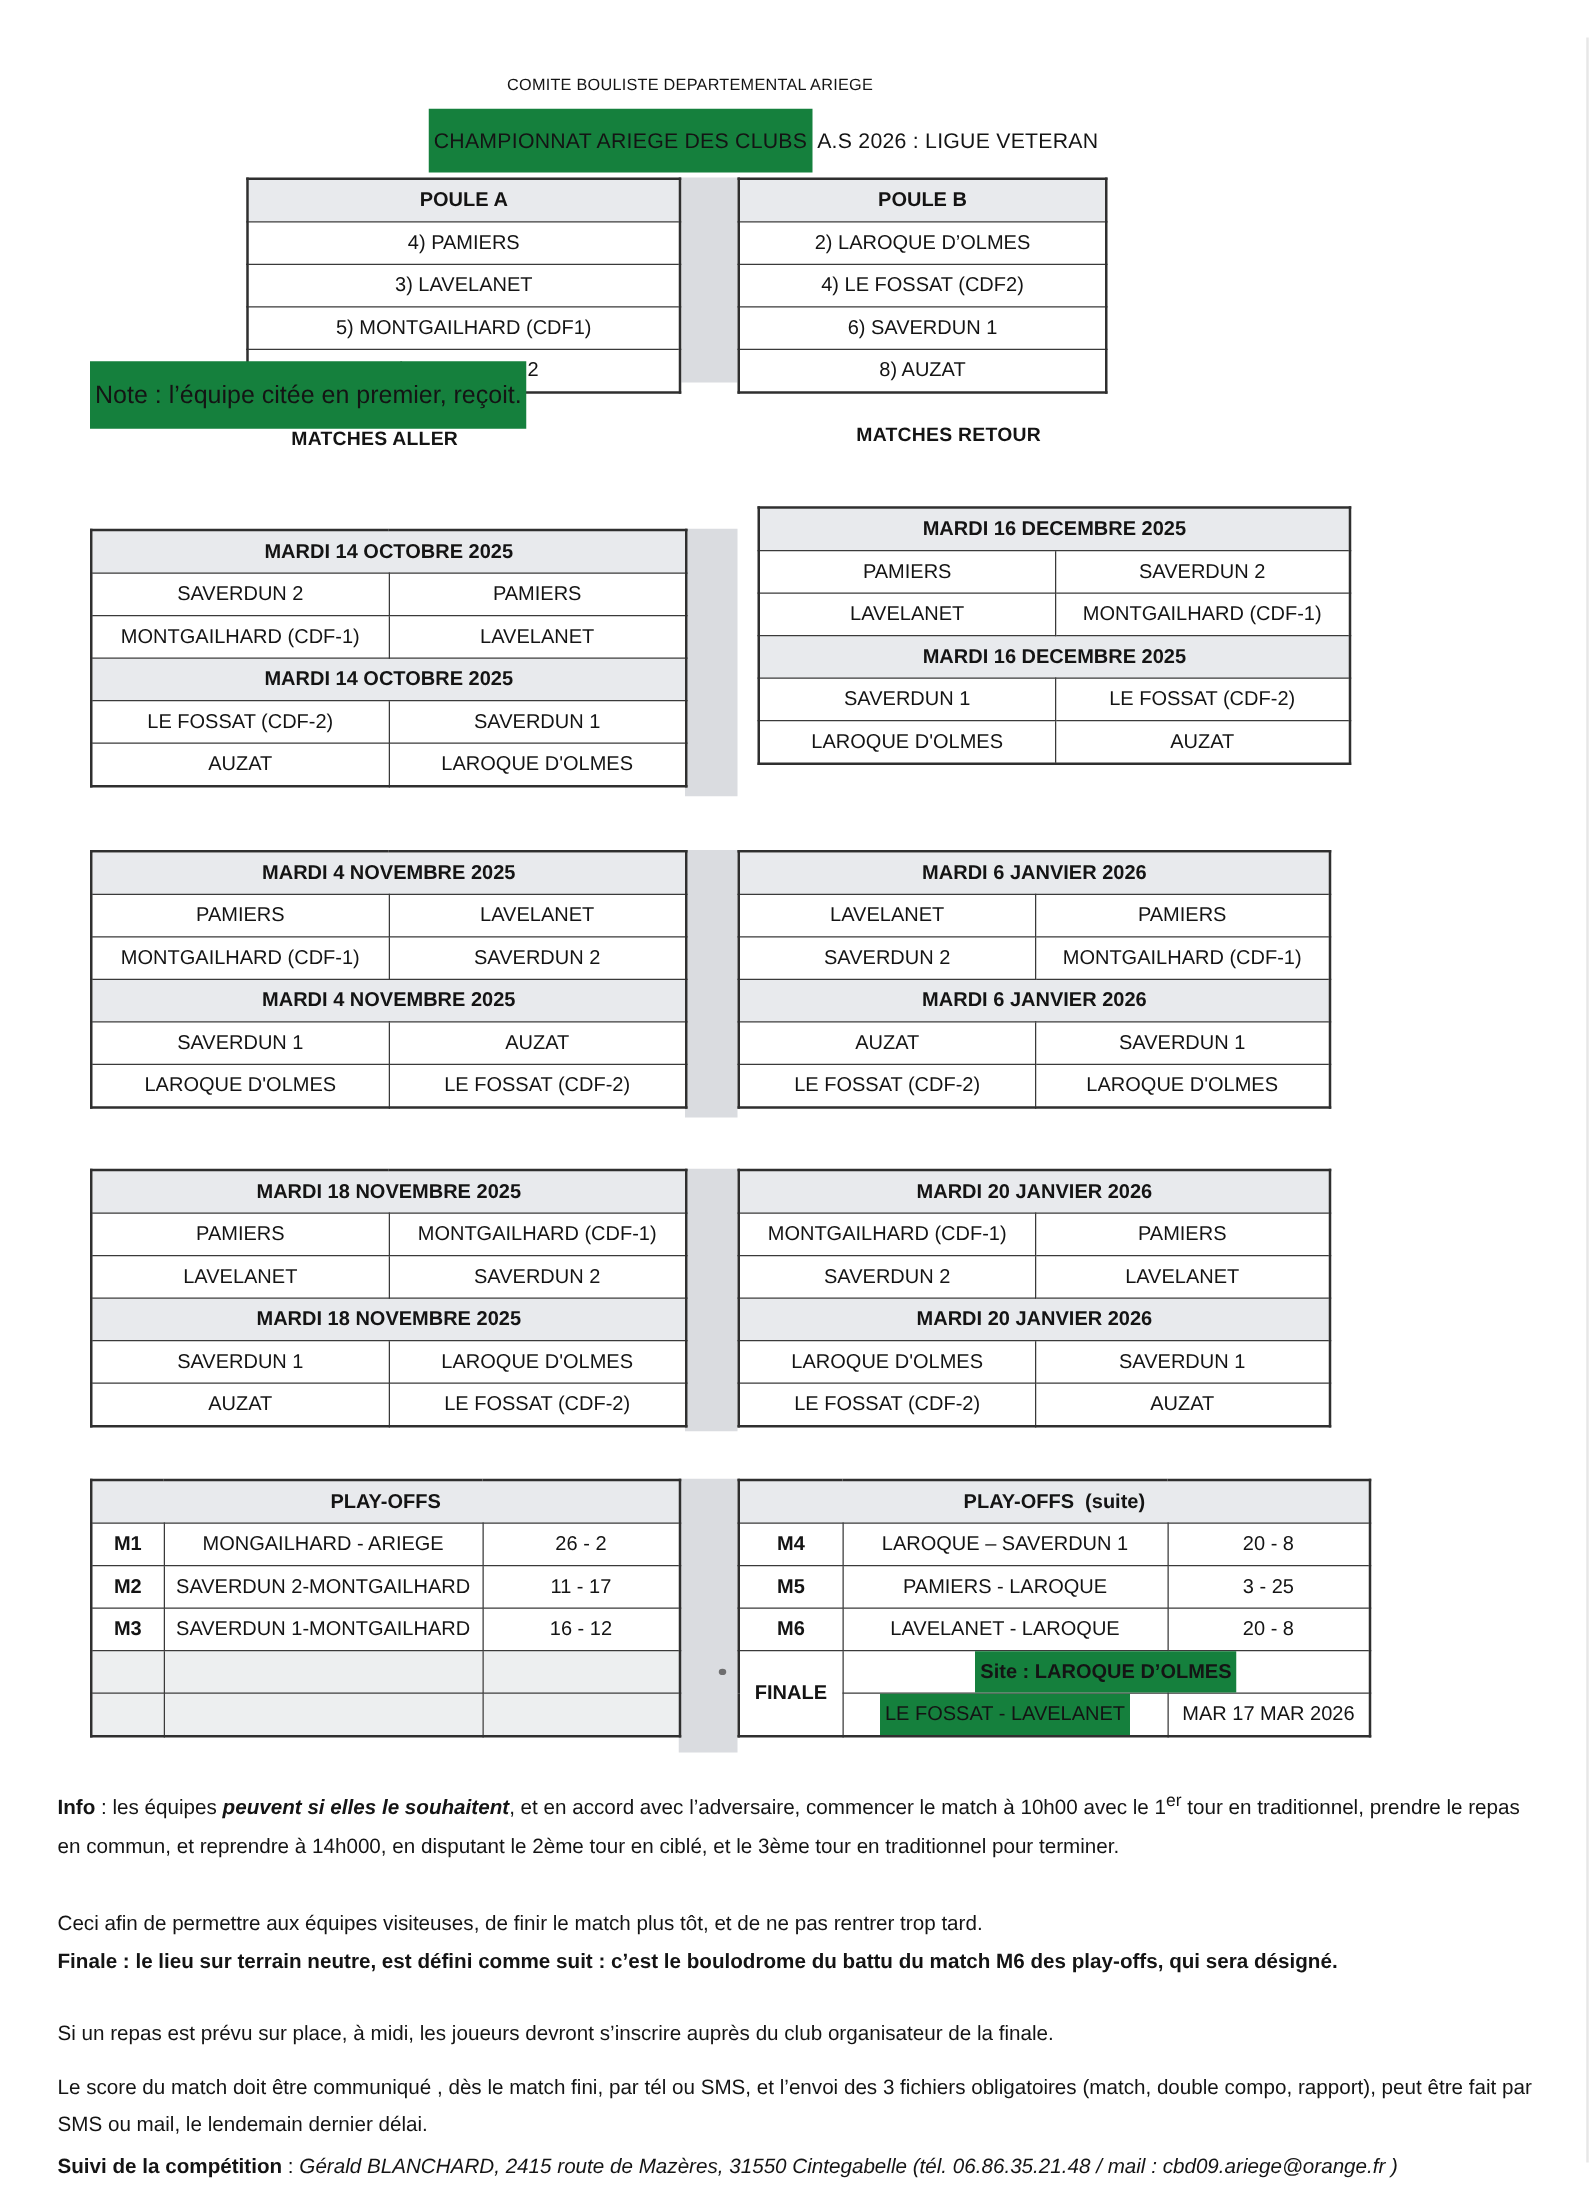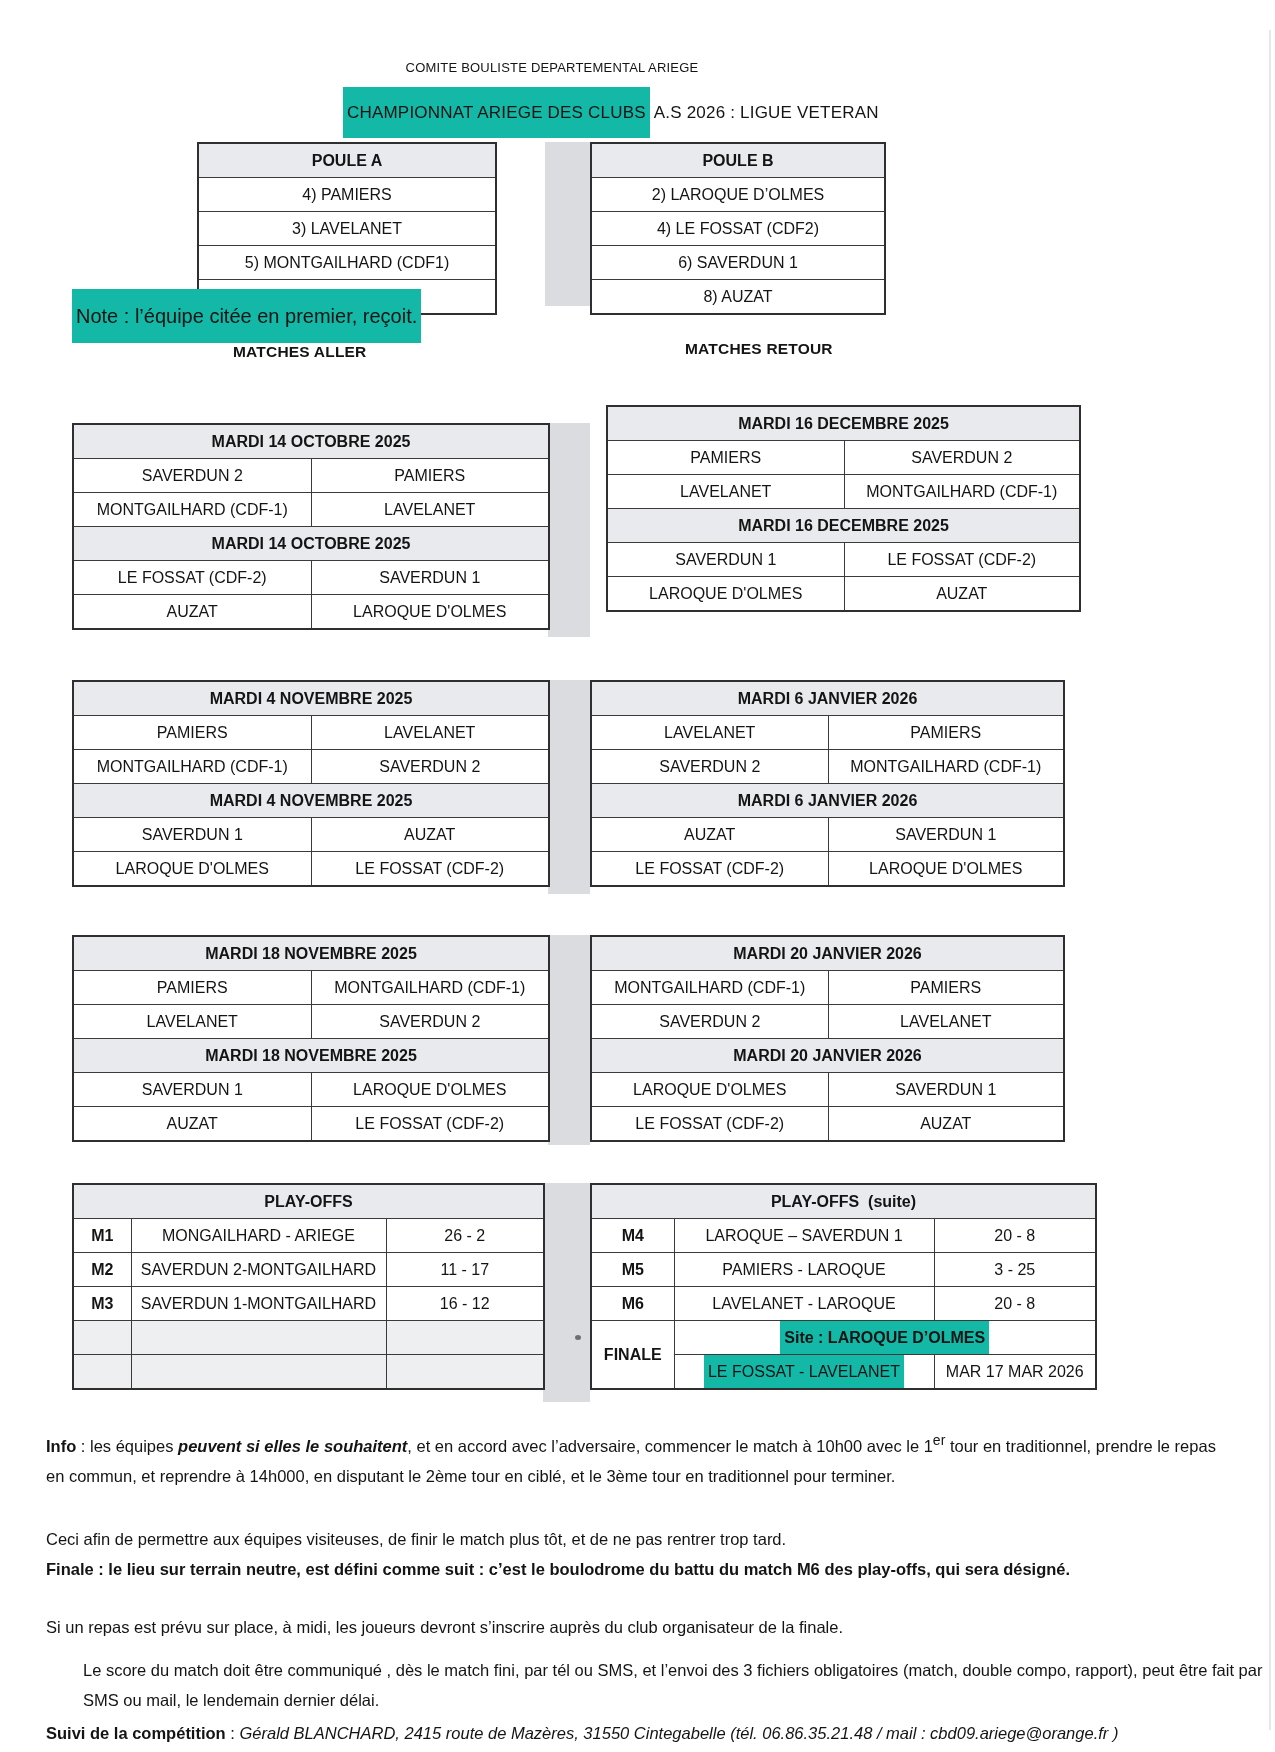--- a/index.html
+++ b/index.html
@@ -4,21 +4,21 @@
 <style>
   html,body{margin:0;padding:0;}
   body{
     width:1275px;height:1752px;position:relative;background:#ffffff;
     font-family:"Liberation Sans", sans-serif;color:#141414;
     -webkit-font-smoothing:antialiased;
   }
   .abs{position:absolute;}
   .title{left:0;top:60px;width:1104px;text-align:center;font-size:13px;letter-spacing:.2px;}
   .subtitle{left:343px;top:103px;font-size:17px;letter-spacing:.2px;white-space:nowrap;}
-  .hl{background:#14b8a6;padding:16px 4px;}
+  .hl{background:#15803d;padding:16px 4px;}
   .note{left:72px;top:305px;font-size:20px;}
   .seclabel{font-weight:bold;font-size:15.5px;letter-spacing:.2px;}
   table.tbl{position:absolute;border-collapse:collapse;background:#fff;table-layout:fixed;}
   table.tbl td{
     border:1.6px solid #3a3a3a;text-align:center;vertical-align:middle;
     font-size:16px;height:33px;padding:0 4px;overflow:hidden;white-space:nowrap;
   }
   table.tbl{border:2px solid #2f2f2f;}
   td.hdr{background:#e8eaed;font-weight:bold;font-size:16.5px;}
   td.empty{background:#edeff0;}
@@ -40,21 +40,21 @@
 <body>
 
 <div class="scanedge"></div>
 
 <div class="abs title">COMITE BOULISTE DEPARTEMENTAL ARIEGE</div>
 <div class="abs subtitle">
   <span class="hl">CHAMPIONNAT ARIEGE DES CLUBS</span><span> A.S 2026 : LIGUE VETERAN</span>
 </div>
 
 <div class="strip" style="left:545px;top:142px;width:45px;height:164px;"></div>
-<table class="tbl" style="left:197px;top:142px;width:300px;">
+<table class="tbl" style="left:197px;top:142px;width:348px;">
   <tbody>
       <tr>
         <td class="hdr">POULE A</td>
       </tr>
   <tr>
         <td>4) PAMIERS</td>
       </tr>
   <tr>
         <td>3) LAVELANET</td>
       </tr>
@@ -358,17 +358,17 @@
   <span class="b">Info</span><span> : les équipes </span><span class="bi">peuvent si elles le souhaitent</span><span>, et en accord avec l’adversaire, commencer le match à 10h00 avec le 1</span><sup>er</sup><span> tour en traditionnel, prendre le repas en commun, et reprendre à 14h000, en disputant le 2ème tour en ciblé, et le 3ème tour en traditionnel pour terminer.</span>
 </div>
 
 <div class="abs footer" style="left:46px;top:1524px;width:1192px;">
   <div>Ceci afin de permettre aux équipes visiteuses, de finir le match plus tôt, et de ne pas rentrer trop tard.</div>
   <div class="b">Finale : le lieu sur terrain neutre, est défini comme suit : c’est le boulodrome du battu du match M6 des play-offs, qui sera désigné.</div>
 </div>
 
 <div class="abs footer" style="left:46px;top:1612px;width:1192px;">Si un repas est prévu sur place, à midi, les joueurs devront s’inscrire auprès du club organisateur de la finale.</div>
 
-<div class="abs footer" style="left:46px;top:1655px;width:1192px;margin-left:37px;">Le score du match doit être communiqué , dès le match fini, par tél ou SMS, et l’envoi des 3 fichiers obligatoires (match, double compo, rapport), peut être fait par SMS ou mail, le lendemain dernier délai.</div>
+<div class="abs footer" style="left:46px;top:1655px;width:1192px;">Le score du match doit être communiqué , dès le match fini, par tél ou SMS, et l’envoi des 3 fichiers obligatoires (match, double compo, rapport), peut être fait par SMS ou mail, le lendemain dernier délai.</div>
 
 <div class="abs footer" style="left:46px;top:1718px;width:1192px;white-space:nowrap;">
   <span class="b">Suivi de la compétition</span><span> : </span><span class="i">Gérald BLANCHARD, 2415 route de Mazères, 31550 Cintegabelle (tél. 06.86.35.21.48 / mail : cbd09.ariege@orange.fr )</span>
 </div>
 
 </body></html>

